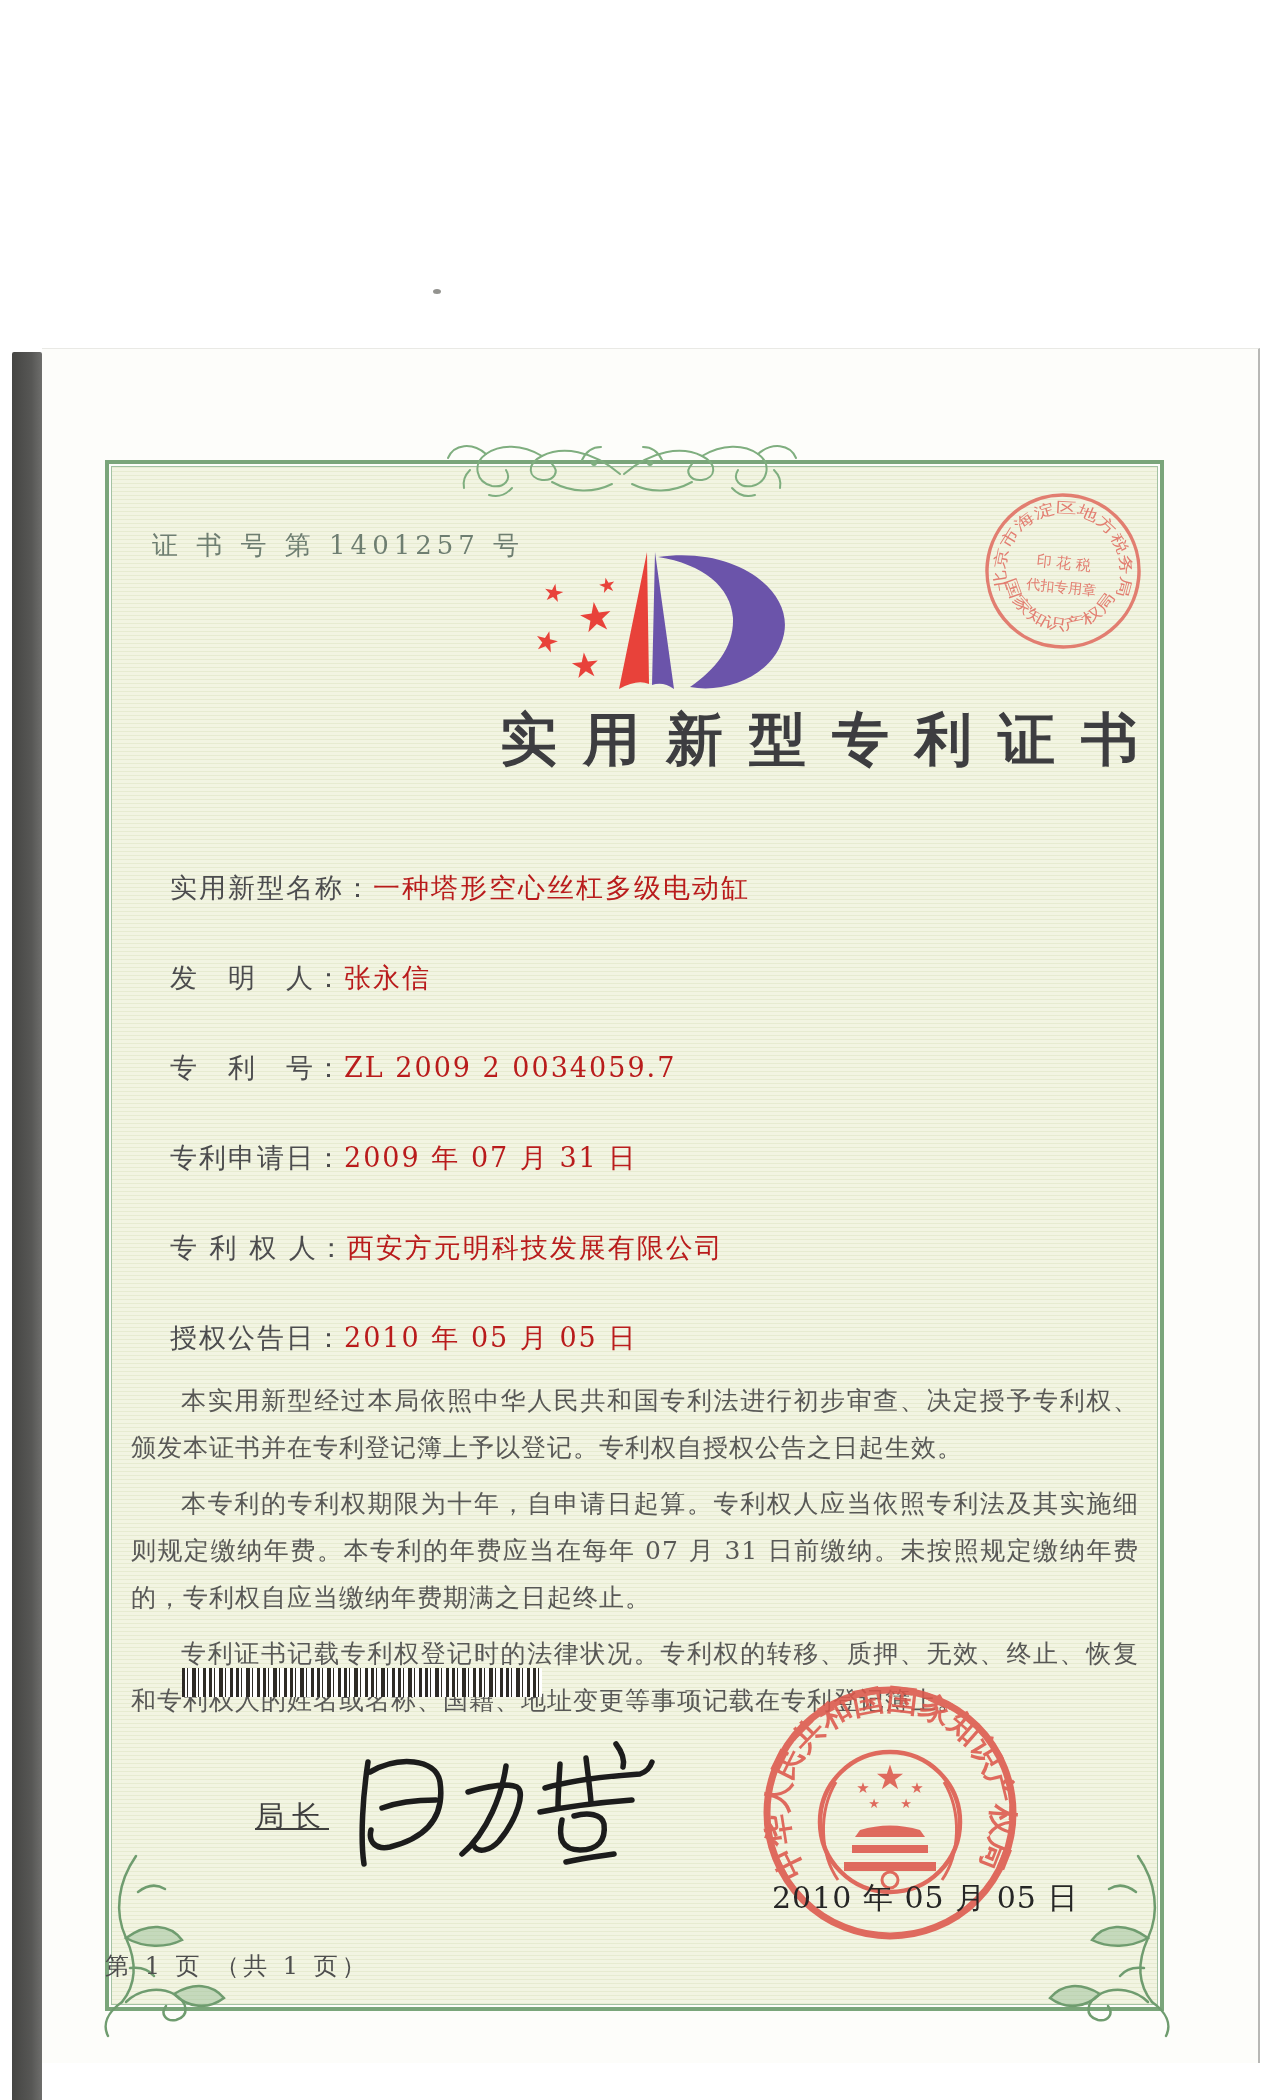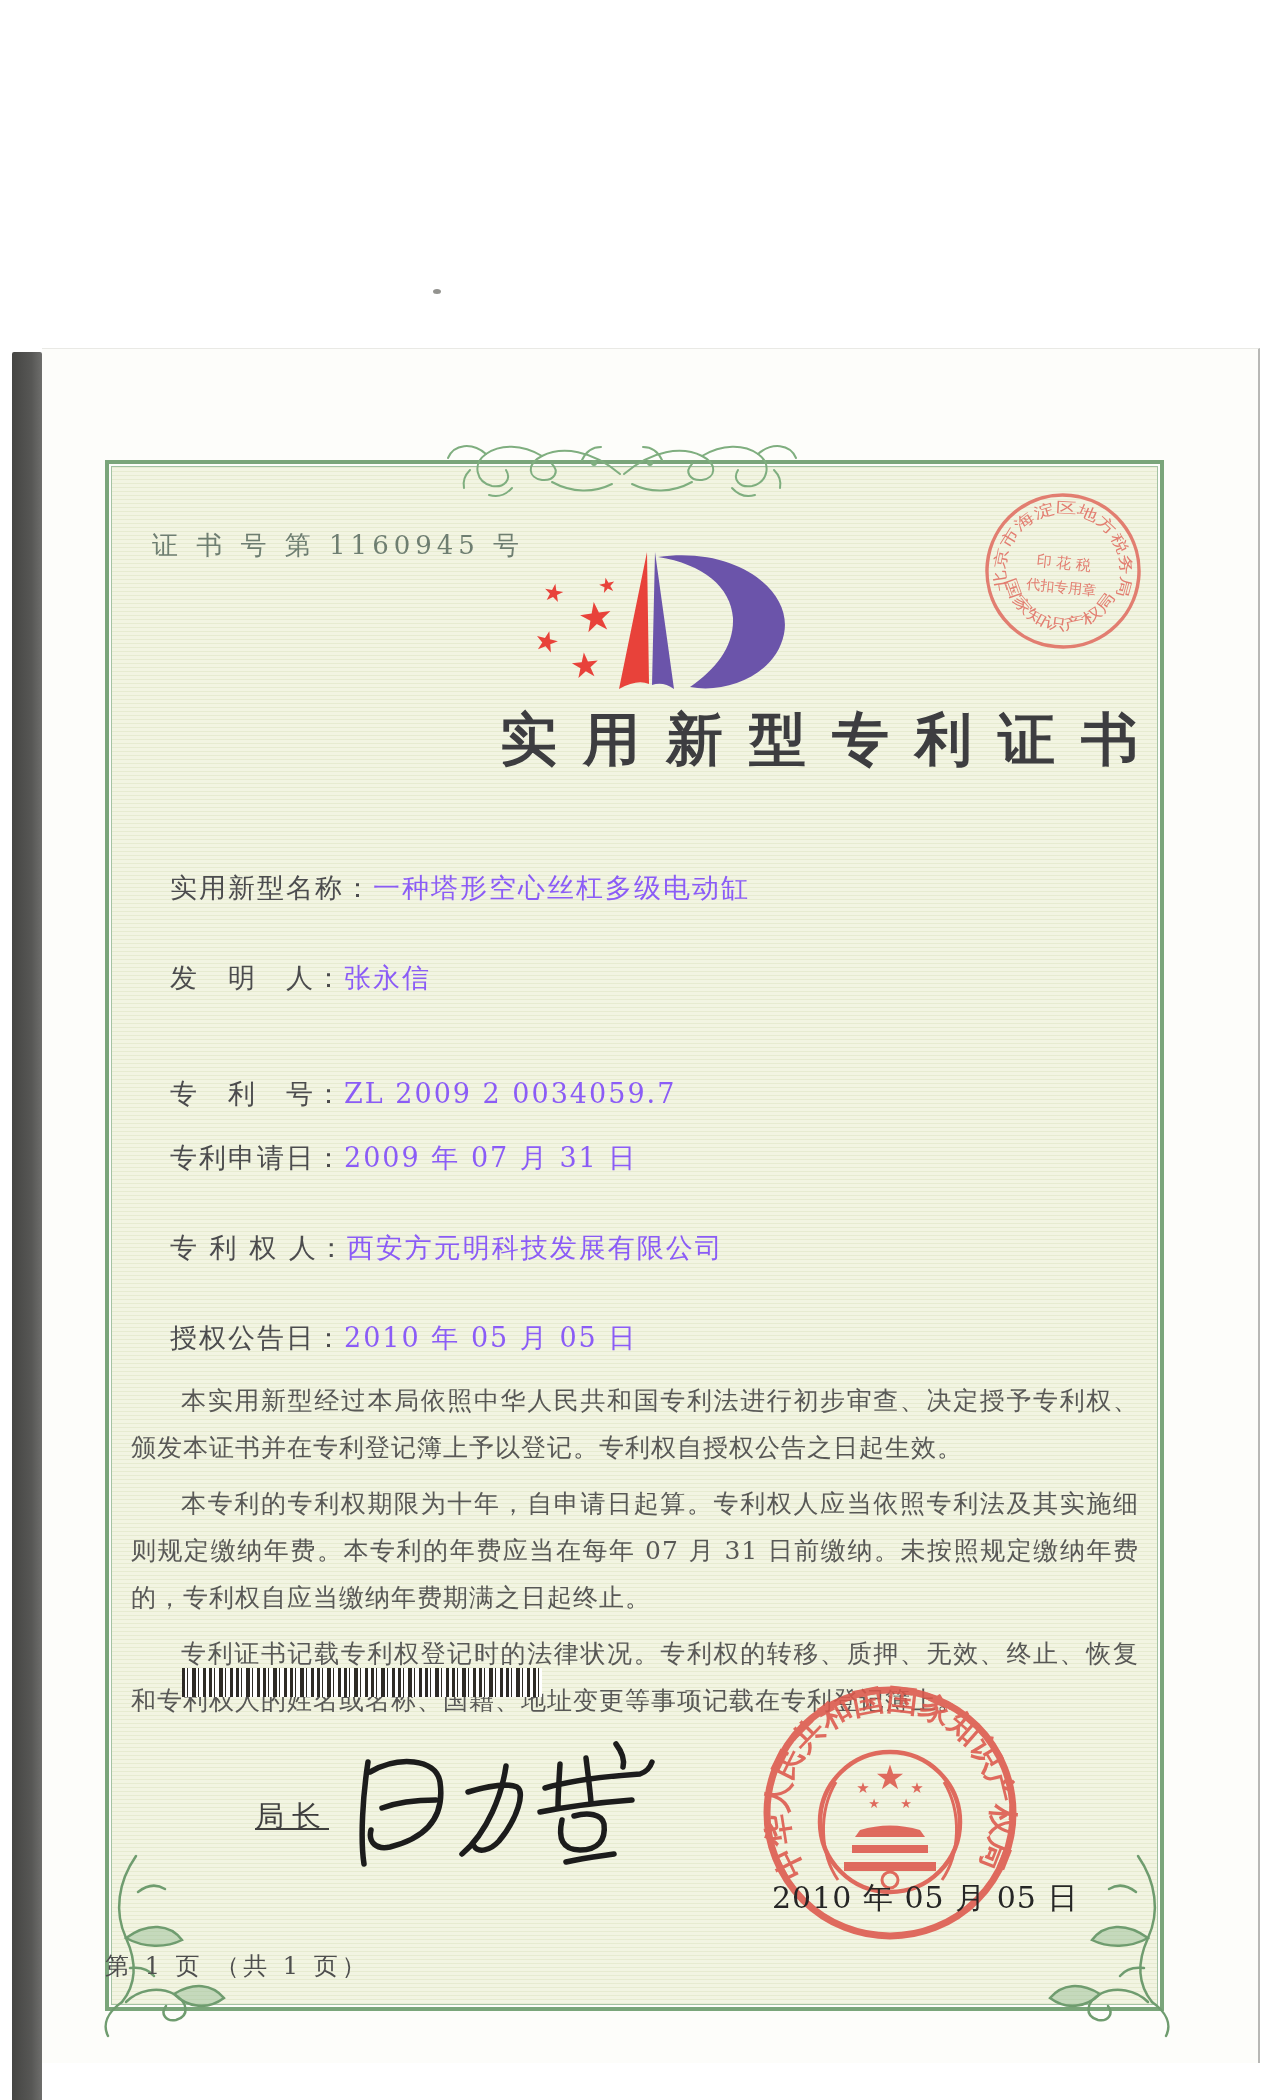--- a/index.html
+++ b/index.html
@@ -20,21 +20,21 @@
         background-color:#f2f4e2;
         background-image:repeating-linear-gradient(180deg,rgba(204,214,168,.30) 0px,rgba(204,214,168,.30) 1px,transparent 1px,transparent 4px);}
 
   .cert-number{left:152px;top:528px;font-size:26px;color:#6e7e71;letter-spacing:5px;}
 
   .title{left:105px;top:702px;width:1059px;text-align:right;font-size:57px;font-weight:600;
          color:#3d3d40;letter-spacing:26px;padding-left:26px;box-sizing:border-box;}
 
   .field{left:170px;font-size:27px;color:#4c4c4e;letter-spacing:2px;white-space:nowrap;}
   .field .lbl{color:#4c4c4e;}
-  .field .val{color:#8b5cf6;}
+  .field .val{color:#b91c1c;}
 
   .body-text{left:122px;top:1368px;width:1026px;font-size:25px;line-height:47px;color:#585856;
              text-align:justify;word-break:break-all;letter-spacing:1px;}
   .body-text p{margin:9px;text-indent:2em;}
 
   .barcode{left:182px;top:1668px;width:360px;height:29px;
      background:repeating-linear-gradient(90deg,
        #2e2b26 0 3px,#fff 3px 5px,#2e2b26 5px 6px,#fff 6px 10px,
        #2e2b26 10px 14px,#fff 14px 16px,#2e2b26 16px 17px,#fff 17px 21px,
        #2e2b26 21px 24px,#fff 24px 27px);}
@@ -91,21 +91,21 @@
     <path d="M58,4 C40,30 36,60 48,86 C58,108 60,130 44,150"></path>
     <path d="M48,86 C70,70 92,72 104,88 C88,96 66,96 48,86 Z" fill="#8fb98f" fill-opacity=".45"></path>
     <path d="M48,150 C60,138 80,134 96,142 C110,150 112,164 98,168 C88,170 82,162 88,154"></path>
     <path d="M44,150 C30,160 24,172 30,184"></path>
     <path d="M96,142 C116,130 134,132 146,146 C130,158 110,156 96,142 Z" fill="#8fb98f" fill-opacity=".45"></path>
     <path d="M60,40 q14,-11 27,-3"></path>
     <path d="M52,116 q16,-2 24,8"></path>
   </g>
 </svg>
 
-<div class="abs cert-number">证 书 号 第 1160945 号</div>
+<div class="abs cert-number">证 书 号 第 1401257 号</div>
 
 <svg class="abs stamp-rot" style="left:980px;top:488px;" width="166" height="166" viewBox="980 488 166 166">
   <g opacity=".85">
     <circle cx="1063" cy="571" r="76" fill="none" stroke="#e06a5e" stroke-width="3.5"></circle>
     <path id="taxTop" d="M 1010.4 595.5 A 58 58 0 1 1 1115.6 595.5" fill="none"></path>
     <text font-size="15" fill="#e06a5e" font-family="DejaVu Serif, serif">
       <textPath href="#taxTop" startOffset="0" textLength="226" lengthAdjust="spacingAndGlyphs">北京市海淀区地方税务局</textPath>
     </text>
     <path id="taxBottom" d="M 1007 586 A 58 58 0 0 0 1119 586" fill="none"></path>
     <text font-size="15" fill="#e06a5e" font-family="DejaVu Serif, serif">
@@ -128,21 +128,21 @@
 <span class="logo-star" style="left:570px;top:648px;font-size:34px;transform:rotate(-6deg);">★</span>
 
 <div class="abs title">实用新型专利证书</div>
 
 <div class="abs field" style="top:870px">
   <span class="lbl">实用新型名称：</span><span class="val">一种塔形空心丝杠多级电动缸</span>
 </div>
 <div class="abs field" style="top:960px">
   <span class="lbl">发　明　人：</span><span class="val">张永信</span>
 </div>
-<div class="abs field" style="top:1076px">
+<div class="abs field" style="top:1050px">
   <span class="lbl">专　利　号：</span><span class="val">ZL 2009 2 0034059.7</span>
 </div>
 <div class="abs field" style="top:1140px">
   <span class="lbl">专利申请日：</span><span class="val">2009 年 07 月 31 日</span>
 </div>
 <div class="abs field" style="top:1230px">
   <span class="lbl">专 利 权 人：</span><span class="val">西安方元明科技发展有限公司</span>
 </div>
 <div class="abs field" style="top:1320px">
   <span class="lbl">授权公告日：</span><span class="val">2010 年 05 月 05 日</span>

